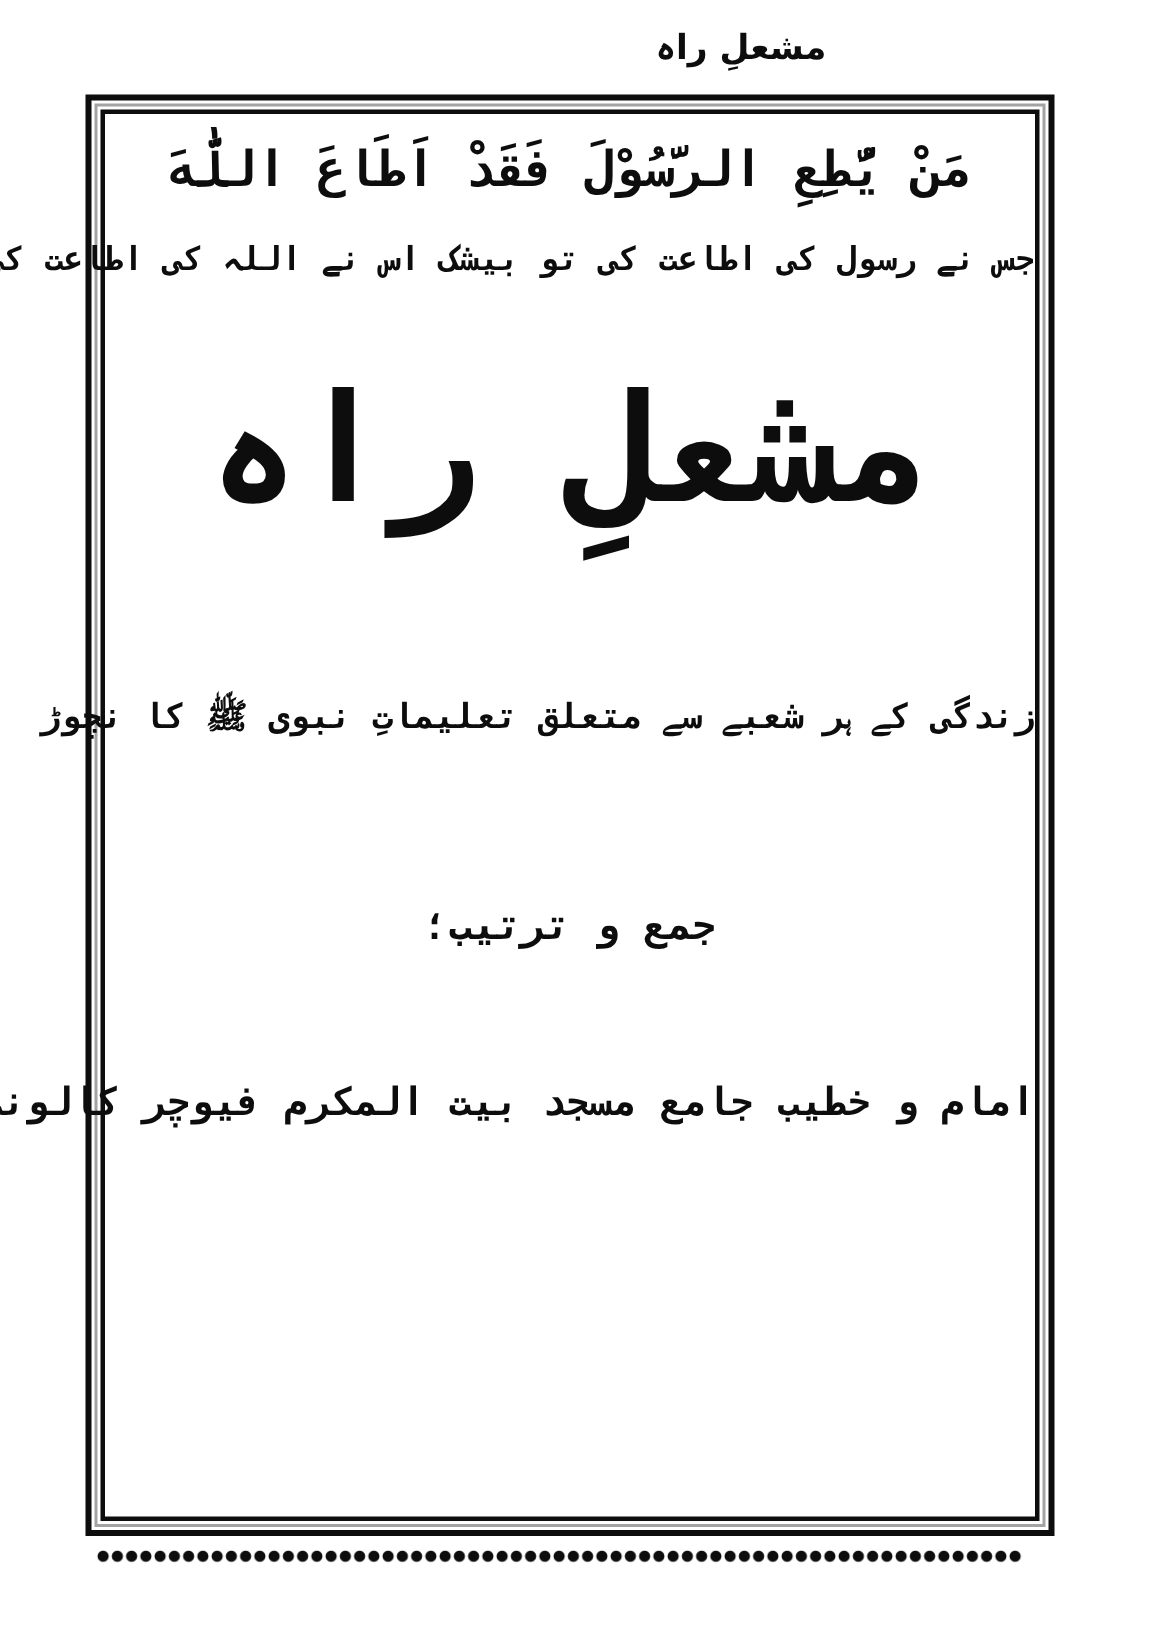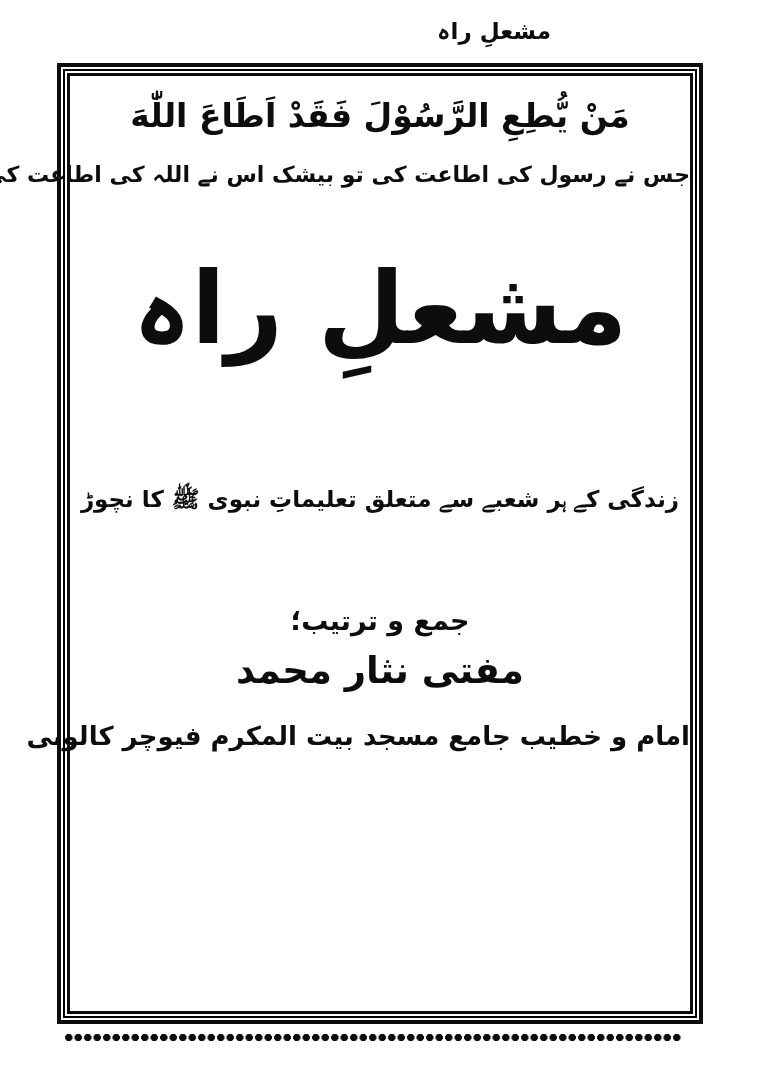--- a/index.html
+++ b/index.html
@@ -34,22 +34,23 @@
     width: 646px;
     height: 961px;
     box-sizing: border-box;
     border: 4px solid #0d0d0d;
     padding: 2px;
   }
   .frame-mid {
     box-sizing: border-box;
     width: 100%;
     height: 100%;
-    border: 2px solid #000000;
+    border: 2px solid #a3a3a3;
     padding: 2px;
+    font-family: Liberation Mono, monospace;
   }
   .frame-inner {
     box-sizing: border-box;
     width: 100%;
     height: 100%;
     border: 3px solid #0d0d0d;
     position: relative;
   }
   .tline {
     position: absolute;
@@ -58,21 +59,21 @@
     text-align: center;
     direction: rtl;
     font-weight: bold;
     line-height: 1.55;
     white-space: nowrap;
   }
   .verse-arabic      { top: 14px;  font-size: 33px; }
   .verse-translation { top: 82px;  font-size: 22px; }
   .book-title        { top: 158px; font-size: 100px; line-height: 1.5; }
   .subtitle-1        { top: 356px; font-size: 26px; }
-  .subtitle-2        { top: 406px; font-size: 23px; }
+  .subtitle-2        { top: 386px; font-size: 23px; }
   .compiled-label    { top: 512px; font-size: 27px; margin-top: 12px; }
   .compiler-name     { top: 566px; font-size: 37px; }
   .compiler-role     { top: 640px; font-size: 26px; }
   .dotted-separator {
     position: absolute;
     left: 64px;
     top: 1032px;
     width: 618px;
     height: 11px;
     background-image: radial-gradient(circle, #0d0d0d 3.4px, transparent 4px);
@@ -94,21 +95,20 @@
 
       <div class="tline verse-translation">جس نے رسول کی اطاعت کی تو بیشک اس نے اللہ کی اطاعت کی۔ (نساء80)</div>
 
       <div class="tline book-title">مشعلِ راہ</div>
 
 
       <div class="tline subtitle-2">زندگی کے ہر شعبے سے متعلق تعلیماتِ نبوی ﷺ کا نچوڑ</div>
 
       <div class="tline compiled-label">جمع و ترتیب؛</div>
 
-      <div class="tline compiler-name">مفتی نثار محمد</div>
 
       <div class="tline compiler-role">امام و خطیب جامع مسجد بیت المکرم فیوچر کالونی</div>
 
     </div>
   </div>
 </div>
 
 <div class="dotted-separator"></div>
 
 </body></html>

